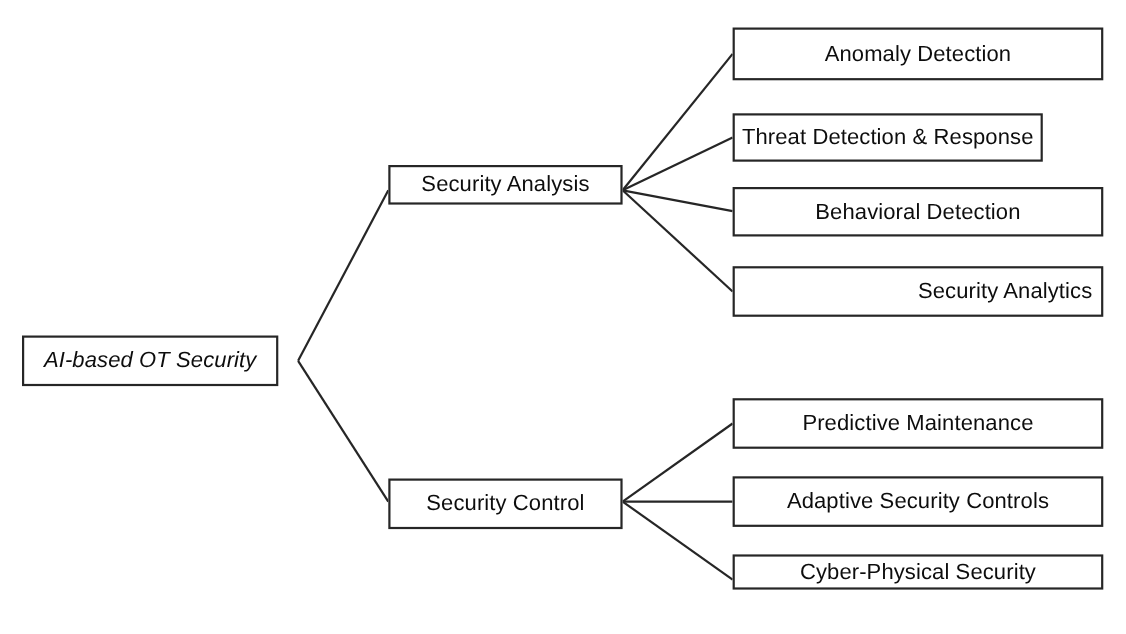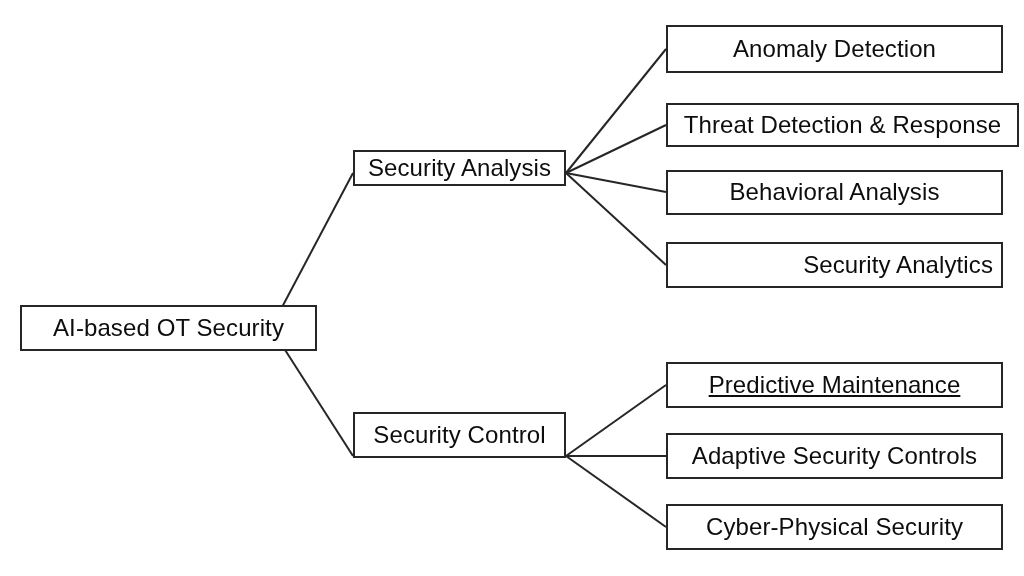--- a/index.html
+++ b/index.html
@@ -25,21 +25,21 @@
   .node {
     position: absolute;
     box-sizing: border-box;
     background: #ffffff;
     border: 2px solid #262626;
     display: flex;
     align-items: center;
     justify-content: center;
     text-align: center;
     color: #0d0d0d;
-    font-size: 24px;
+    font-size: 20px;
     line-height: 1.1;
     letter-spacing: 0.1px;
     white-space: nowrap;
     z-index: 2;
   }
   .node-label {
     display: block;
     padding: 0 8px;
   }
 </style>
@@ -53,53 +53,53 @@
     <line stroke="#262626" stroke-width="2" x1="271" y1="328" x2="353" y2="456"></line>
     <line stroke="#262626" stroke-width="2" x1="566" y1="173" x2="666" y2="49"></line>
     <line stroke="#262626" stroke-width="2" x1="566" y1="173" x2="666" y2="125"></line>
     <line stroke="#262626" stroke-width="2" x1="566" y1="173" x2="666" y2="192"></line>
     <line stroke="#262626" stroke-width="2" x1="566" y1="173" x2="666" y2="265"></line>
     <line stroke="#262626" stroke-width="2" x1="566" y1="456" x2="666" y2="385"></line>
     <line stroke="#262626" stroke-width="2" x1="566" y1="456" x2="666" y2="456"></line>
     <line stroke="#262626" stroke-width="2" x1="566" y1="456" x2="666" y2="527"></line>
   </svg>
 
-  <div class="node" style="left:20px; top:305px; width:297px; height:46px;">
+  <div class="node" style="left:20px; top:305px; width:233px; height:46px;font-style:italic;">
     <span class="node-label">AI-based OT Security</span>
   </div>
 
   <div class="node" style="left:353px; top:150px; width:213px; height:36px;">
     <span class="node-label">Security Analysis</span>
   </div>
 
-  <div class="node" style="left:353px; top:412px; width:213px; height:46px;justify-content:center;">
+  <div class="node" style="left:353px; top:435px; width:213px; height:46px;justify-content:center;">
     <span class="node-label">Security Control</span>
   </div>
 
   <div class="node" style="left:666px; top:25px; width:337px; height:48px;">
     <span class="node-label">Anomaly Detection</span>
   </div>
 
-  <div class="node" style="left:666px; top:103px; width:353px; height:44px;">
+  <div class="node" style="left:666px; top:103px; width:282px; height:44px;">
     <span class="node-label">Threat Detection &amp; Response</span>
   </div>
 
   <div class="node" style="left:666px; top:170px; width:337px; height:45px;">
-    <span class="node-label">Behavioral Analysis</span>
+    <span class="node-label">Behavioral Detection</span>
   </div>
 
   <div class="node" style="left:666px; top:242px; width:337px; height:46px;justify-content:flex-end;">
     <span class="node-label">Security Analytics</span>
   </div>
 
-  <div class="node" style="left:666px; top:362px; width:337px; height:46px;text-decoration:underline;">
+  <div class="node" style="left:666px; top:362px; width:337px; height:46px;">
     <span class="node-label">Predictive Maintenance</span>
   </div>
 
   <div class="node" style="left:666px; top:433px; width:337px; height:46px;">
     <span class="node-label">Adaptive Security Controls</span>
   </div>
 
-  <div class="node" style="left:666px; top:504px; width:337px; height:46px;">
+  <div class="node" style="left:666px; top:504px; width:337px; height:32px;">
     <span class="node-label">Cyber-Physical Security</span>
   </div>
 
 </div>
 
 </body></html>

